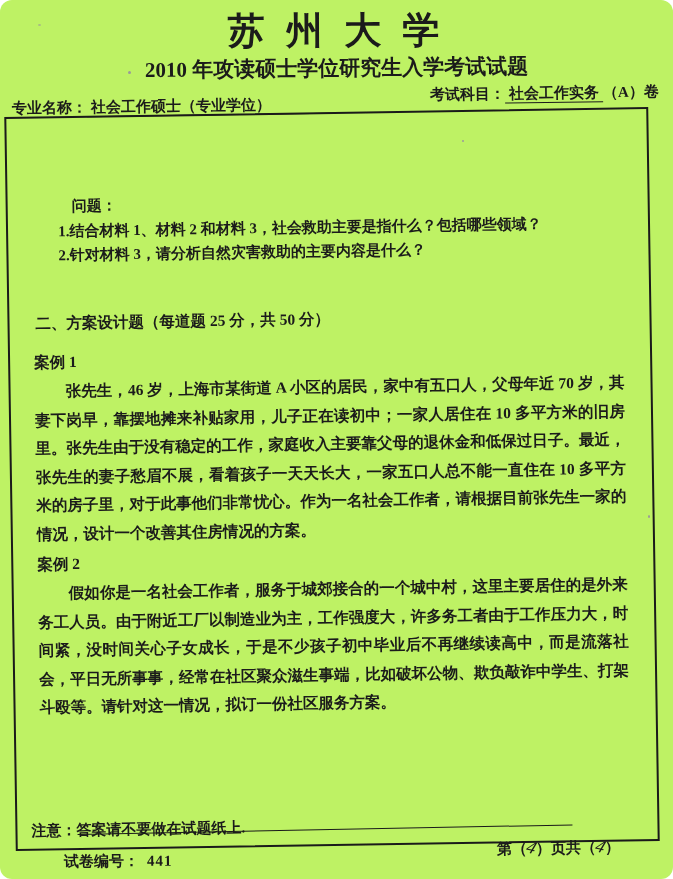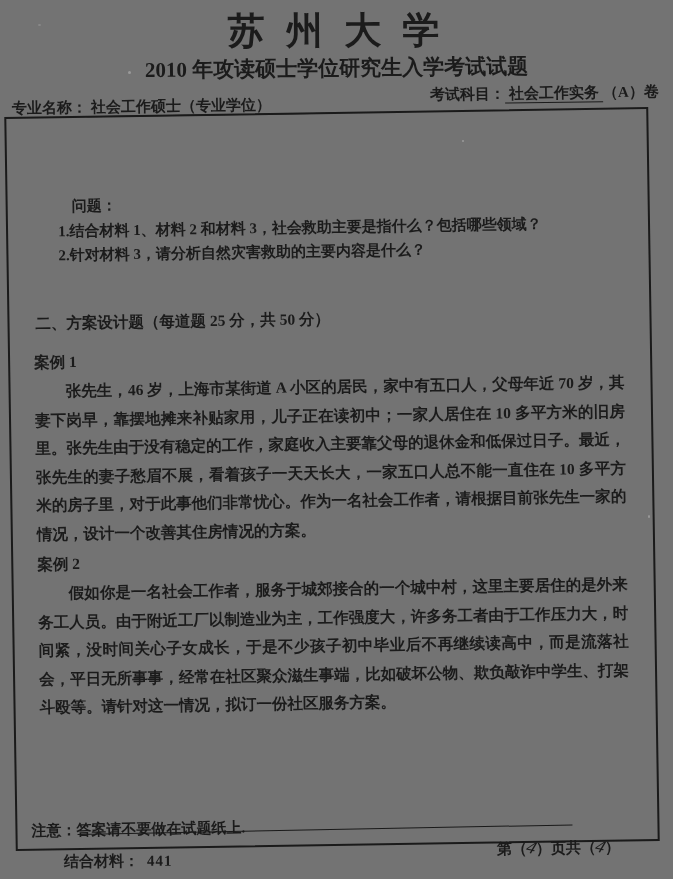--- a/index.html
+++ b/index.html
@@ -6,21 +6,22 @@
   body{
     width:673px;height:879px;
     background:#ffffff;
     font-family:"Liberation Serif","DejaVu Serif",serif;
     color:#1b1b1b;
     overflow:hidden;
   }
   .sheet{
     position:relative;
     width:673px;height:879px;
-    background:#737373;
+    background:#bef264;
+    border-radius:12px;
   }
   
   .uni-title{
     position:absolute;top:6px;left:0;width:100%;
     text-align:center;
     font-size:37px;font-weight:bold;
     letter-spacing:6px;
     margin:0;
     transform:rotate(-0.3deg);
   }
@@ -161,21 +162,21 @@
     <p class="case-text">张先生，46 岁，上海市某街道 A 小区的居民，家中有五口人，父母年近 70 岁，其妻下岗早，靠摆地摊来补贴家用，儿子正在读初中；一家人居住在 10 多平方米的旧房里。张先生由于没有稳定的工作，家庭收入主要靠父母的退休金和低保过日子。最近，张先生的妻子愁眉不展，看着孩子一天天长大，一家五口人总不能一直住在 10 多平方米的房子里，对于此事他们非常忧心。作为一名社会工作者，请根据目前张先生一家的情况，设计一个改善其住房情况的方案。</p>
 
     <div class="case-label second">案例 2</div>
     <p class="case-text">假如你是一名社会工作者，服务于城郊接合的一个城中村，这里主要居住的是外来务工人员。由于附近工厂以制造业为主，工作强度大，许多务工者由于工作压力大，时间紧，没时间关心子女成长，于是不少孩子初中毕业后不再继续读高中，而是流落社会，平日无所事事，经常在社区聚众滋生事端，比如破坏公物、欺负敲诈中学生、打架斗殴等。请针对这一情况，拟订一份社区服务方案。</p>
 
     <div class="notice">注意：答案请不要做在试题纸上.</div>
     <div class="notice-line"></div>
   </div>
 
   <div class="paper-no">
-    <span>结合材料：</span><span class="num">441</span>
+    <span>试卷编号：</span><span class="num">441</span>
   </div>
 
   <div class="page-info">
     <span>第（</span><span class="hand">4</span><span>）页共（</span><span class="hand">4</span><span>）</span>
   </div>
 
   <div class="speck s1"></div>
   <div class="speck s2"></div>
   <div class="speck s3"></div>
   <div class="speck s4"></div>

